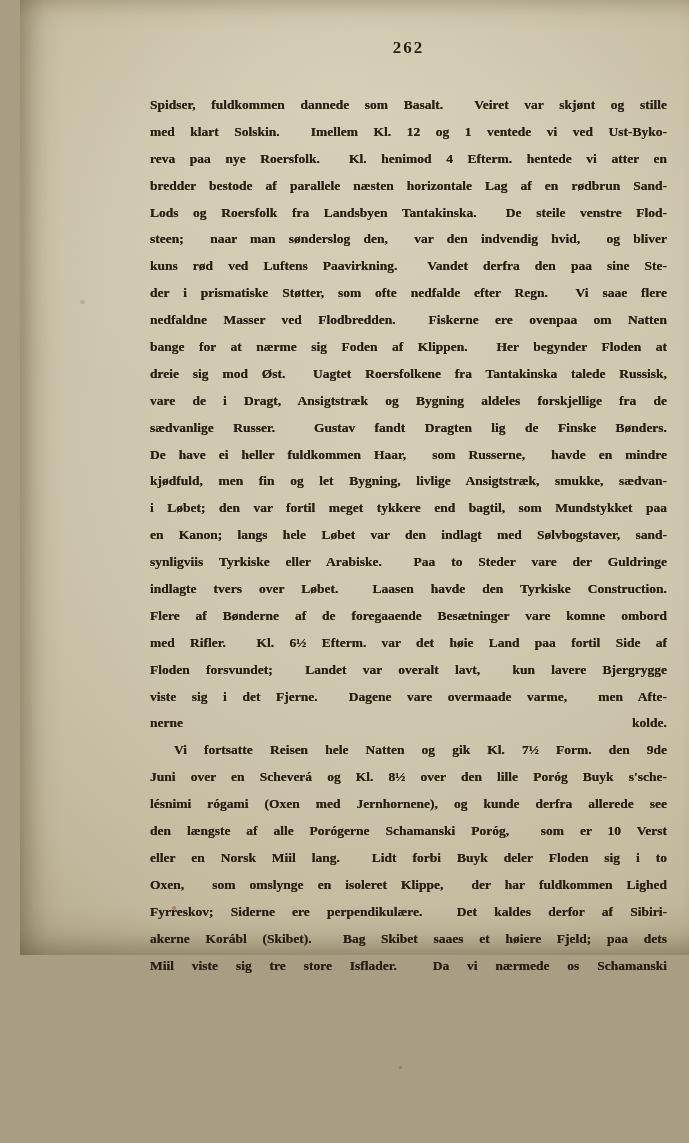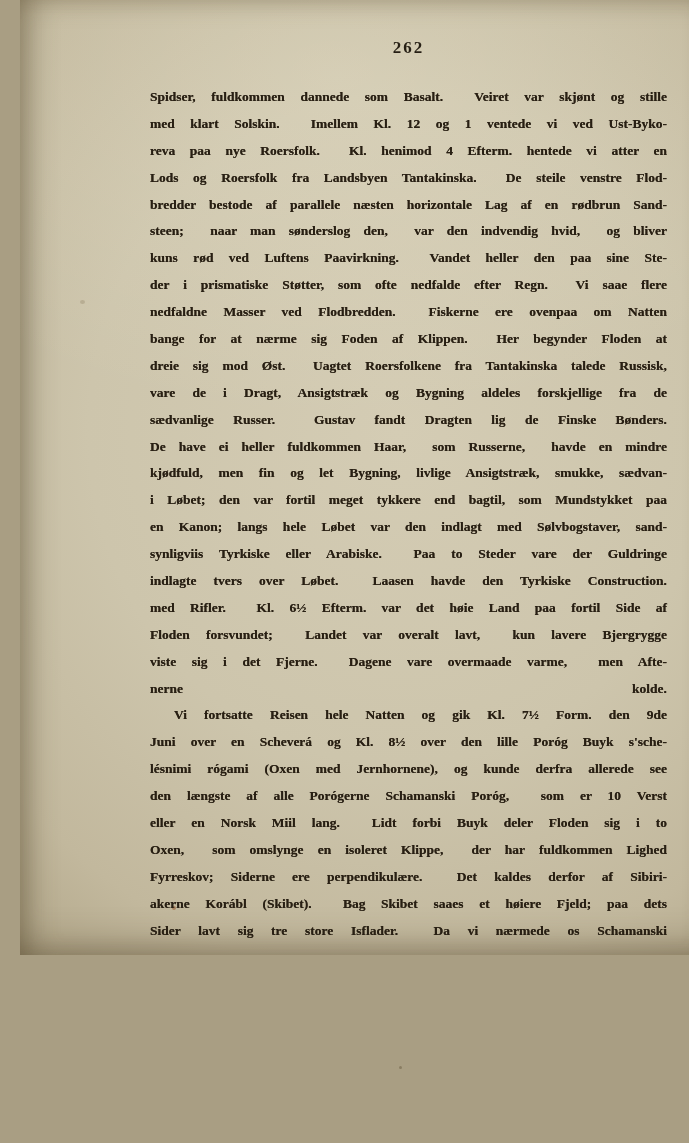--- a/index.html
+++ b/index.html
@@ -31,21 +31,21 @@
     left: 130px; width: 517px;
     top: 38px;
     text-align: center;
     font-size: 17px;
     font-weight: bold;
     letter-spacing: 2px;
     color: #261f14;
   }
   .text-block {
     position: absolute;
-    left: 130px; top: 84px;
+    left: 130px; top: 92px;
     width: 517px;
     color: #281f13;
   }
   .line {
     height: 26.9px;
     line-height: 26.9px;
     font-size: 13.5px;
     font-weight: bold;
     white-space: pre-wrap;
     text-align: justify;
@@ -62,46 +62,47 @@
   <div class="speck speck-2"></div>
   <div class="speck speck-3"></div>
 
   <div class="pagenum">262</div>
 
   <div class="text-block">
       <div>
         <div class="line">Spidser, fuldkommen dannede som Basalt.  Veiret var skjønt og stille</div>
         <div class="line">med klart Solskin.  Imellem Kl. 12 og 1 ventede vi ved Ust-Byko-</div>
         <div class="line">reva paa nye Roersfolk.  Kl. henimod 4 Efterm. hentede vi atter en</div>
+        <div class="line">bredder bestode af parallele næsten horizontale Lag af en rødbrun Sand-</div>
         <div class="line">Lods og Roersfolk fra Landsbyen Tantakinska.  De steile venstre Flod-</div>
-        <div class="line">bredder bestode af parallele næsten horizontale Lag af en rødbrun Sand-</div>
         <div class="line">steen;  naar man sønderslog den,  var den indvendig hvid,  og bliver</div>
-        <div class="line">kuns rød ved Luftens Paavirkning.  Vandet heller den paa sine Ste-</div>
+        <div class="line">kuns rød ved Luftens Paavirkning.  Vandet derfra den paa sine Ste-</div>
         <div class="line">der i prismatiske Støtter, som ofte nedfalde efter Regn.  Vi saae flere</div>
         <div class="line">nedfaldne Masser ved Flodbredden.  Fiskerne ere ovenpaa om Natten</div>
         <div class="line">bange for at nærme sig Foden af Klippen.  Her begynder Floden at</div>
         <div class="line">dreie sig mod Øst.  Uagtet Roersfolkene fra Tantakinska talede Russisk,</div>
         <div class="line">vare de i Dragt, Ansigtstræk og Bygning aldeles forskjellige fra de</div>
         <div class="line">sædvanlige Russer.  Gustav fandt Dragten lig de Finske Bønders.</div>
         <div class="line">De have ei heller fuldkommen Haar,  som Russerne,  havde en mindre</div>
         <div class="line">kjødfuld, men fin og let Bygning, livlige Ansigtstræk, smukke, sædvan-</div>
         <div class="line">i Løbet; den var fortil meget tykkere end bagtil, som Mundstykket paa</div>
         <div class="line">en Kanon; langs hele Løbet var den indlagt med Sølvbogstaver, sand-</div>
         <div class="line">synligviis Tyrkiske eller Arabiske.  Paa to Steder vare der Guldringe</div>
         <div class="line">indlagte tvers over Løbet.  Laasen havde den Tyrkiske Construction.</div>
+        <div class="line">Flere af Bønderne af de foregaaende Besætninger vare komne ombord</div>
         <div class="line">med Rifler.  Kl. 6½ Efterm. var det høie Land paa fortil Side af</div>
         <div class="line">Floden forsvundet;  Landet var overalt lavt,  kun lavere Bjergrygge</div>
         <div class="line">viste sig i det Fjerne.  Dagene vare overmaade varme,  men Afte-</div>
         <div class="line">nerne kolde.</div>
       </div>
       <div>
         <div class="line indent">Vi fortsatte Reisen hele Natten og gik Kl. 7½ Form. den 9de</div>
         <div class="line">Juni over en Scheverá og Kl. 8½ over den lille Poróg Buyk s'sche-</div>
         <div class="line">lésnimi rógami (Oxen med Jernhornene), og kunde derfra allerede see</div>
         <div class="line">den længste af alle Porógerne Schamanski Poróg,  som er 10 Verst</div>
         <div class="line">eller en Norsk Miil lang.  Lidt forbi Buyk deler Floden sig i to</div>
         <div class="line">Oxen,  som omslynge en isoleret Klippe,  der har fuldkommen Lighed</div>
         <div class="line">Fyrreskov; Siderne ere perpendikulære.  Det kaldes derfor af Sibiri-</div>
         <div class="line">akerne Korábl (Skibet).  Bag Skibet saaes et høiere Fjeld; paa dets</div>
-        <div class="line">Sider lavt sig tre store Isflader.  Da vi nærmede os Schamanski</div>
+        <div class="line">Miil viste sig tre store Isflader.  Da vi nærmede os Schamanski</div>
       </div>
     </div>
 </div>
 
 </body></html>

